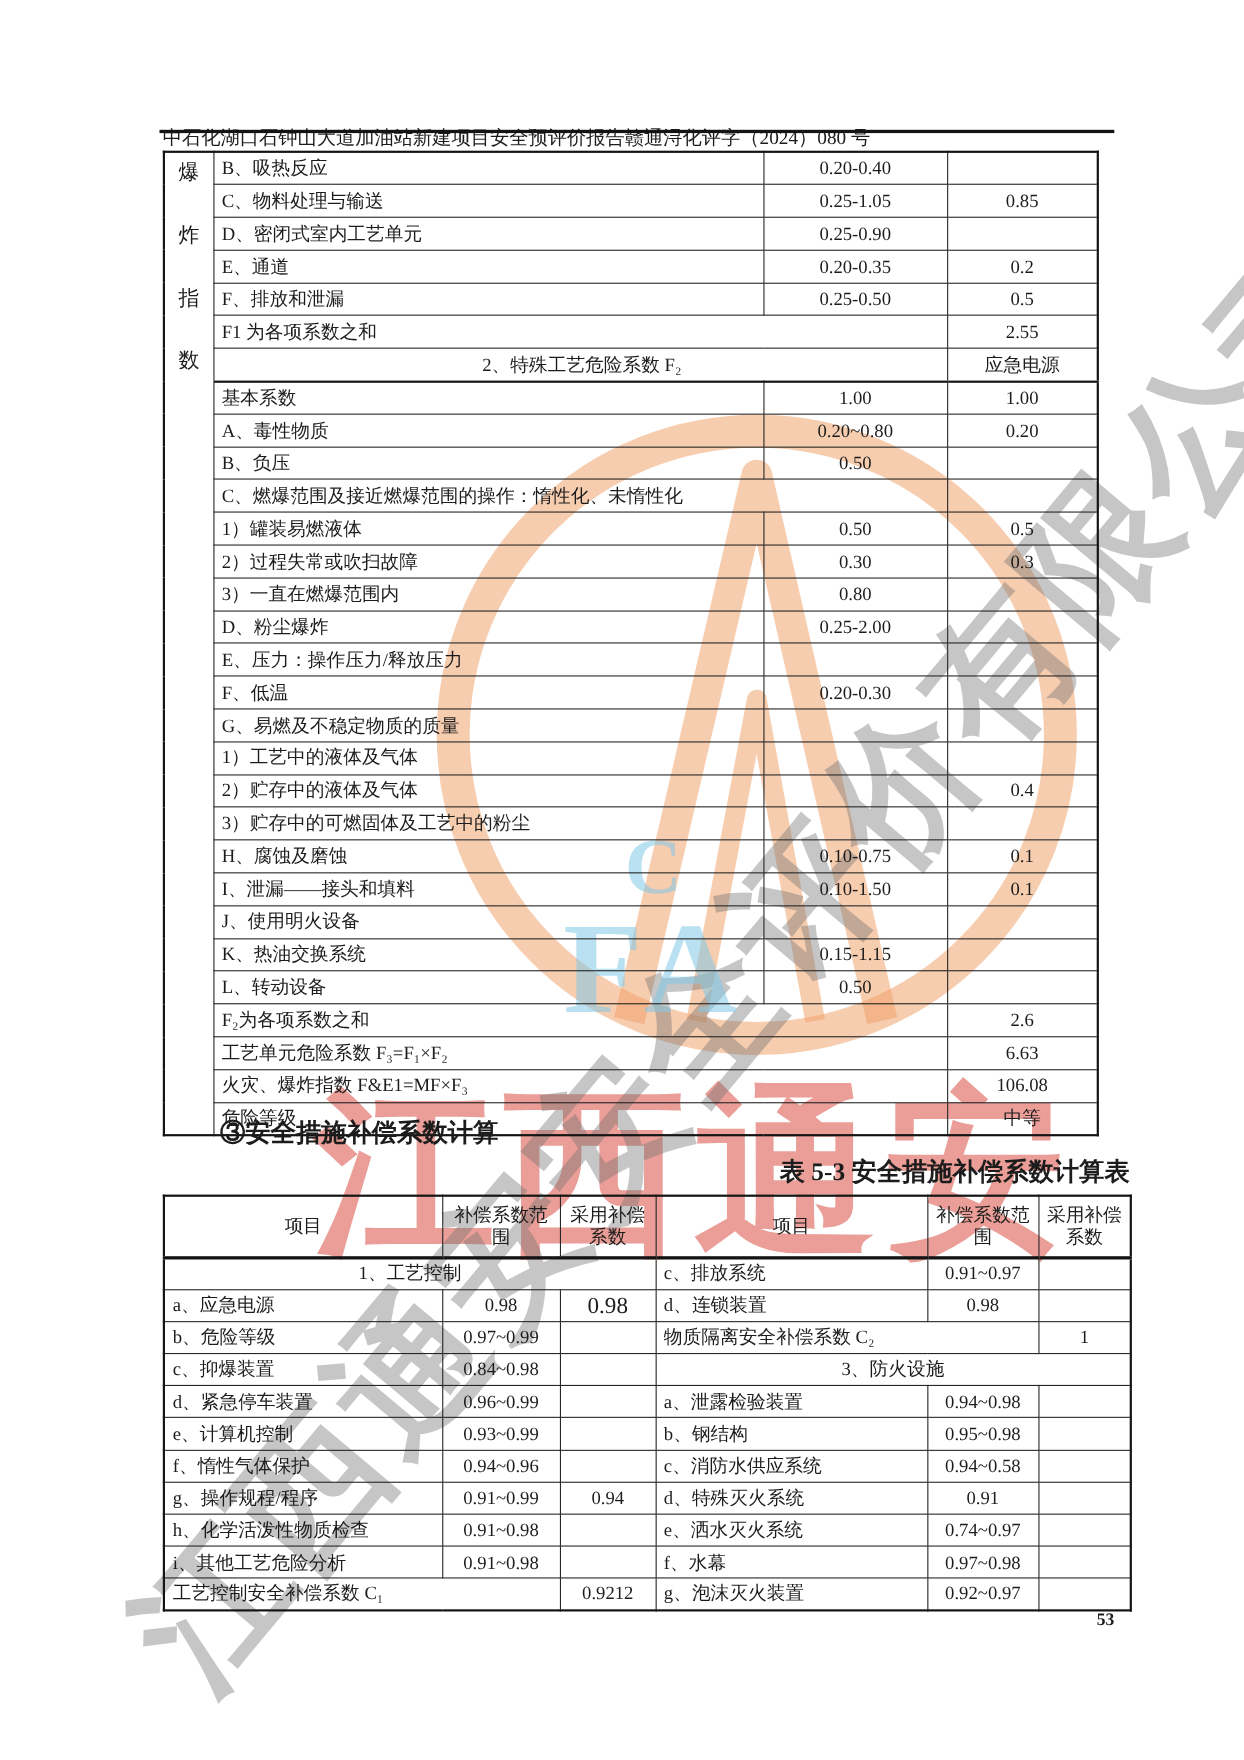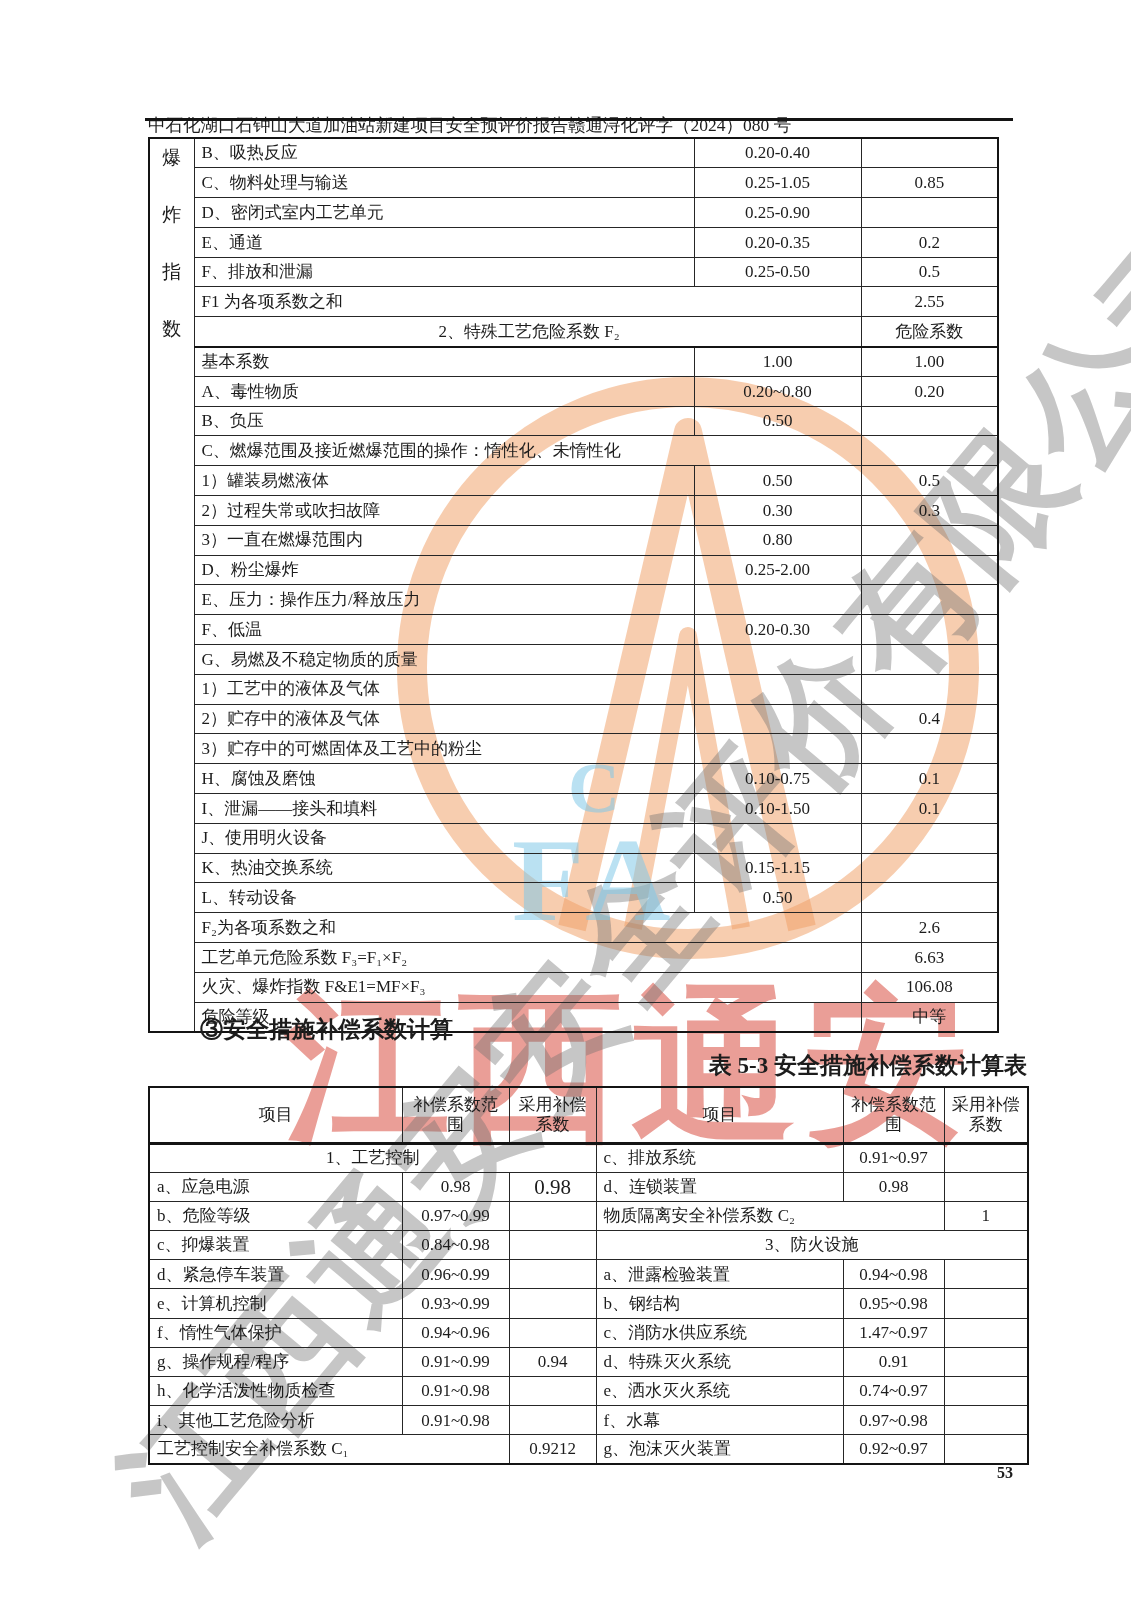--- a/index.html
+++ b/index.html
@@ -116,21 +116,21 @@
           <td class="item">F、排放和泄漏</td>
           <td class="num">0.25-0.50</td>
           <td class="num">0.5</td>
         </tr>
         <tr>
           <td colspan="2" class="item">F1 为各项系数之和</td>
           <td class="num">2.55</td>
         </tr>
         <tr class="thick">
           <td colspan="2" class="item center">2、特殊工艺危险系数 F₂</td>
-          <td class="num">危险系数</td>
+          <td class="num">应急电源</td>
         </tr>
         <tr>
           <td class="item">基本系数</td>
           <td class="num">1.00</td>
           <td class="num">1.00</td>
         </tr>
         <tr>
           <td class="item">A、毒性物质</td>
           <td class="num">0.20~0.80</td>
           <td class="num">0.20</td>
@@ -302,21 +302,21 @@
           <td class="num"></td>
           <td class="item">b、钢结构</td>
           <td class="num">0.95~0.98</td>
           <td class="num"></td>
         </tr>
         <tr>
           <td class="item">f、惰性气体保护</td>
           <td class="num">0.94~0.96</td>
           <td class="num"></td>
           <td class="item">c、消防水供应系统</td>
-          <td class="num">1.47~0.97</td>
+          <td class="num">0.94~0.58</td>
           <td class="num"></td>
         </tr>
         <tr>
           <td class="item">g、操作规程/程序</td>
           <td class="num">0.91~0.99</td>
           <td class="num">0.94</td>
           <td class="item">d、特殊灭火系统</td>
           <td class="num">0.91</td>
           <td class="num"></td>
         </tr>

